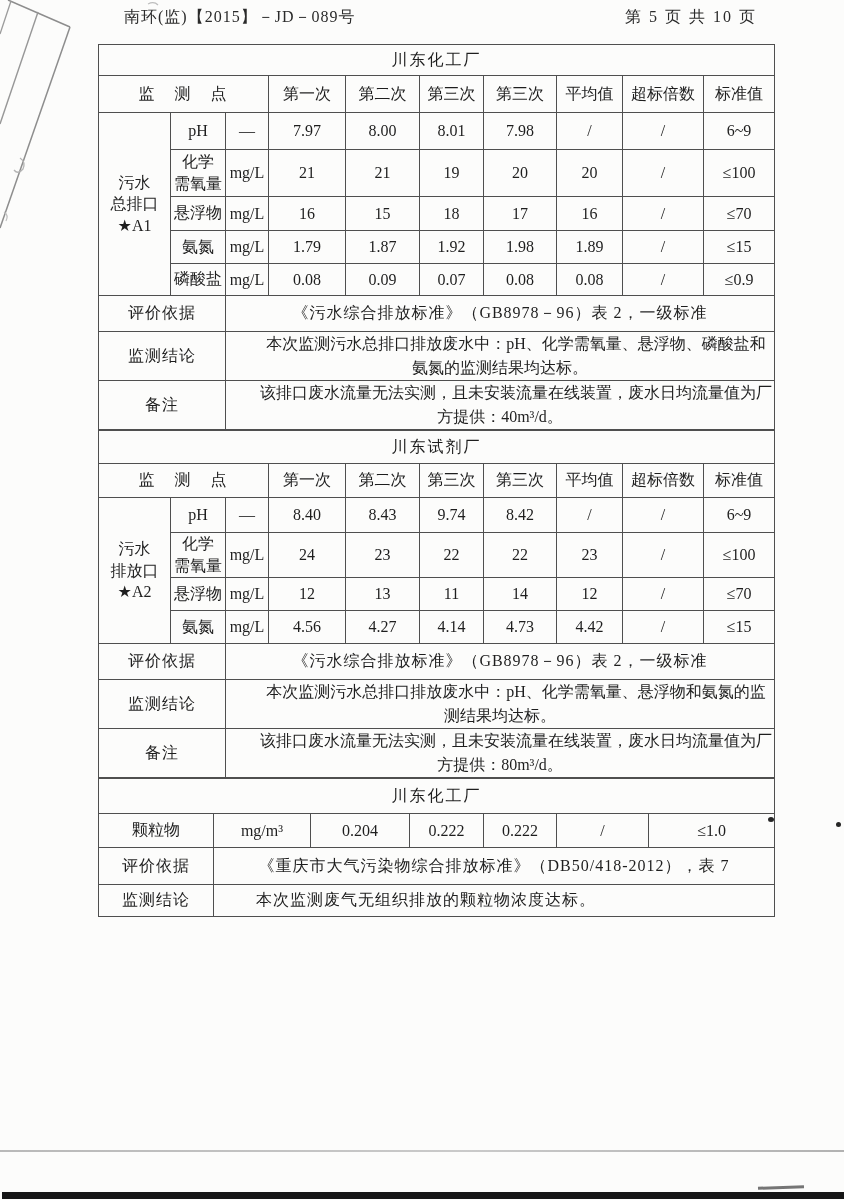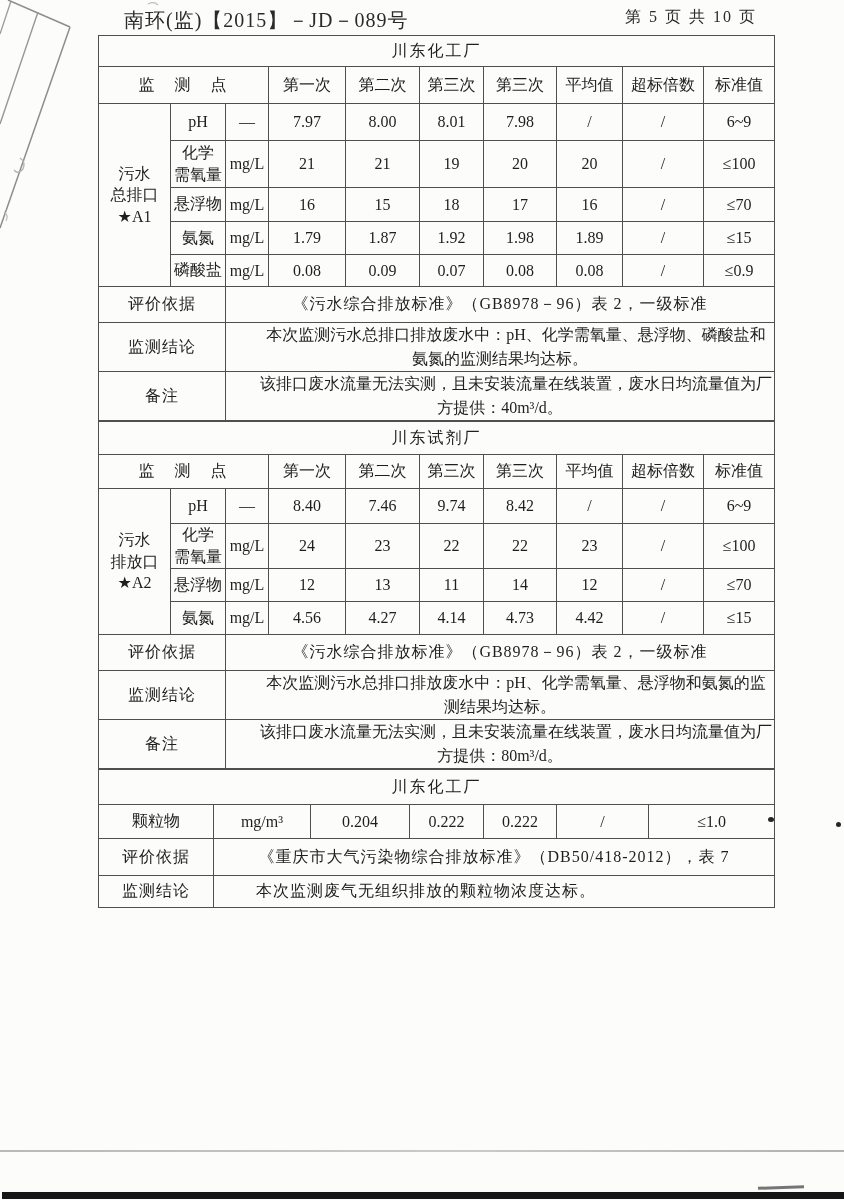--- a/index.html
+++ b/index.html
@@ -3,25 +3,25 @@
 <meta charset="utf-8">
 <style>
   html,body { margin:0; padding:0; background:#ffffff; }
   .page {
     position:relative; width:844px; height:1200px;
     background:#fcfcfb; overflow:hidden;
     font-family:"Liberation Serif","DejaVu Serif",serif;
     color:#1f1f1f;
   }
   
-  .doc-number { position:absolute; left:124px; top:7px; font-size:20px; letter-spacing:1px; color:#2a2a2a; }
+  .doc-number { position:absolute; left:124px; top:7px; font-size:16px; letter-spacing:1px; color:#2a2a2a; }
   .page-info  { position:absolute; left:625px; top:7px; font-size:16px; letter-spacing:2px; color:#2a2a2a; }
 
   
-  .doc-block { position:absolute; left:98px; top:35px; width:678px; }
+  .doc-block { position:absolute; left:98px; top:44px; width:678px; }
   table.t { border-collapse:collapse; table-layout:fixed; width:676px; }
   table.t td {
     border:1.6px solid #4f4f4f;
     text-align:center; vertical-align:middle;
     font-size:16px; color:#1e1e1e; padding:0 2px;
     overflow:hidden;
   }
   td.title-cell { font-size:17px; letter-spacing:2px; }
   td.hdr { font-size:16px; }
   td.site-hdr { letter-spacing:2px; }
@@ -193,21 +193,21 @@
         <td class="hdr">超标倍数</td>
         <td class="hdr">标准值</td>
       </tr>
       <tr style="height:35px">
         <td rowspan="4" class="ml">污水
 排放口
 ★A2</td>
         <td>pH</td>
         <td>—</td>
         <td>8.40</td>
-        <td>7.46</td>
+        <td>8.43</td>
         <td>9.74</td>
         <td>8.42</td>
         <td>/</td>
         <td>/</td>
         <td>6~9</td>
       </tr>
       <tr style="height:45px">
         <td class="ml">化学
 需氧量</td>
         <td>mg/L</td>

